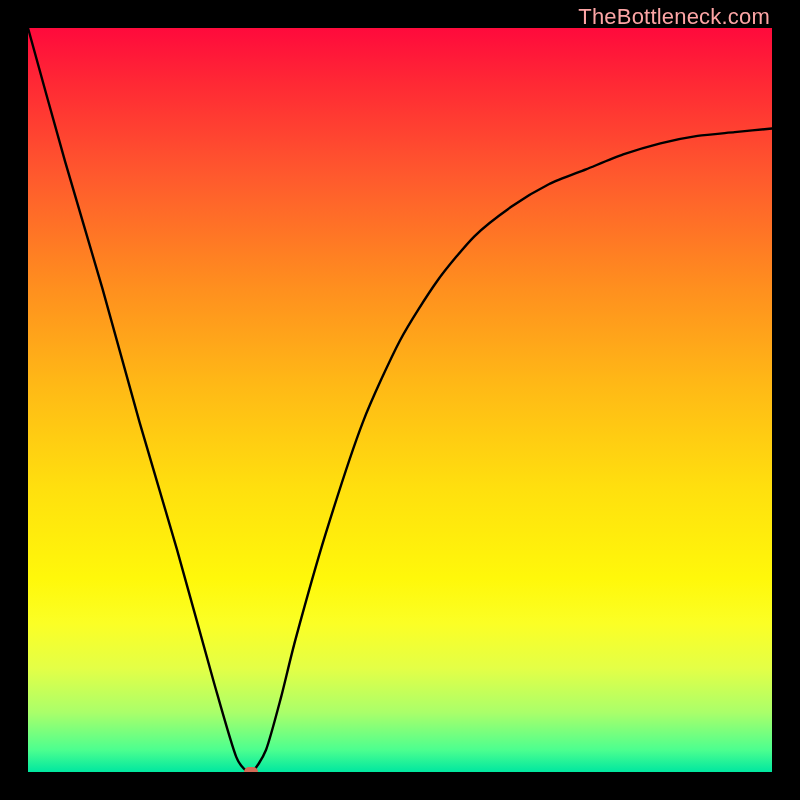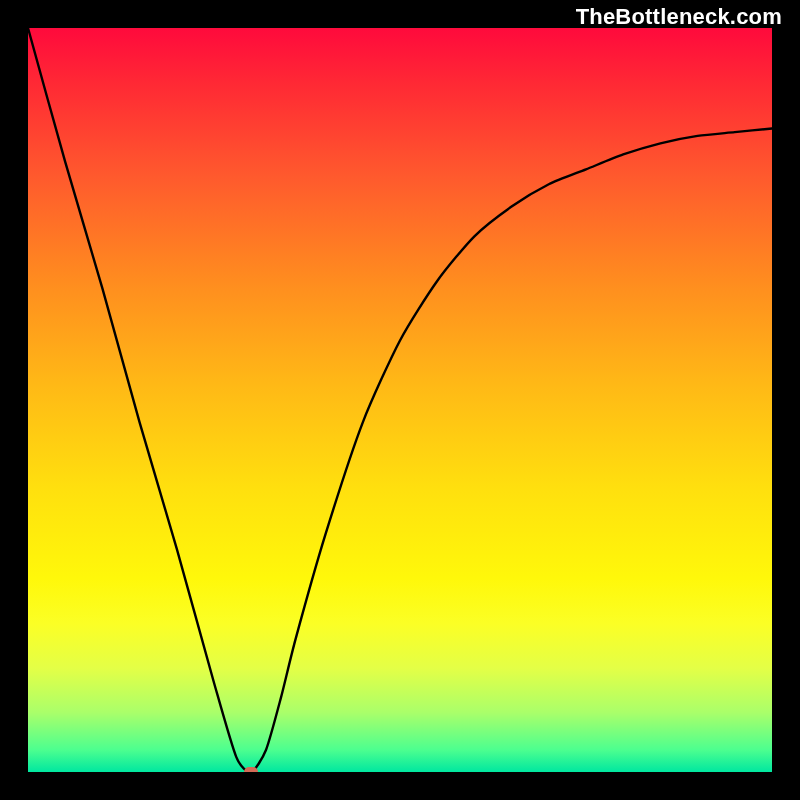--- a/index.html
+++ b/index.html
@@ -37,24 +37,24 @@
       #fbff25 80%,
       #e4ff46 86%,
       #aaff6a 92%,
       #4dff8f 97%,
       #00e7a0 100%
     );
   }
   .watermark {
     position: absolute;
     top: 4px;
-    right: 18px;
-    color: #ffffff;
+    right: 30px;
+    color: #fca5a5;
     font-size: 22px;
-    font-weight: 700;
+    font-weight: 400;
     letter-spacing: 0.2px;
   }
   svg.curve {
     position: absolute;
     top: 28px;
     left: 28px;
     width: 744px;
     height: 744px;
     overflow: visible;
   }

